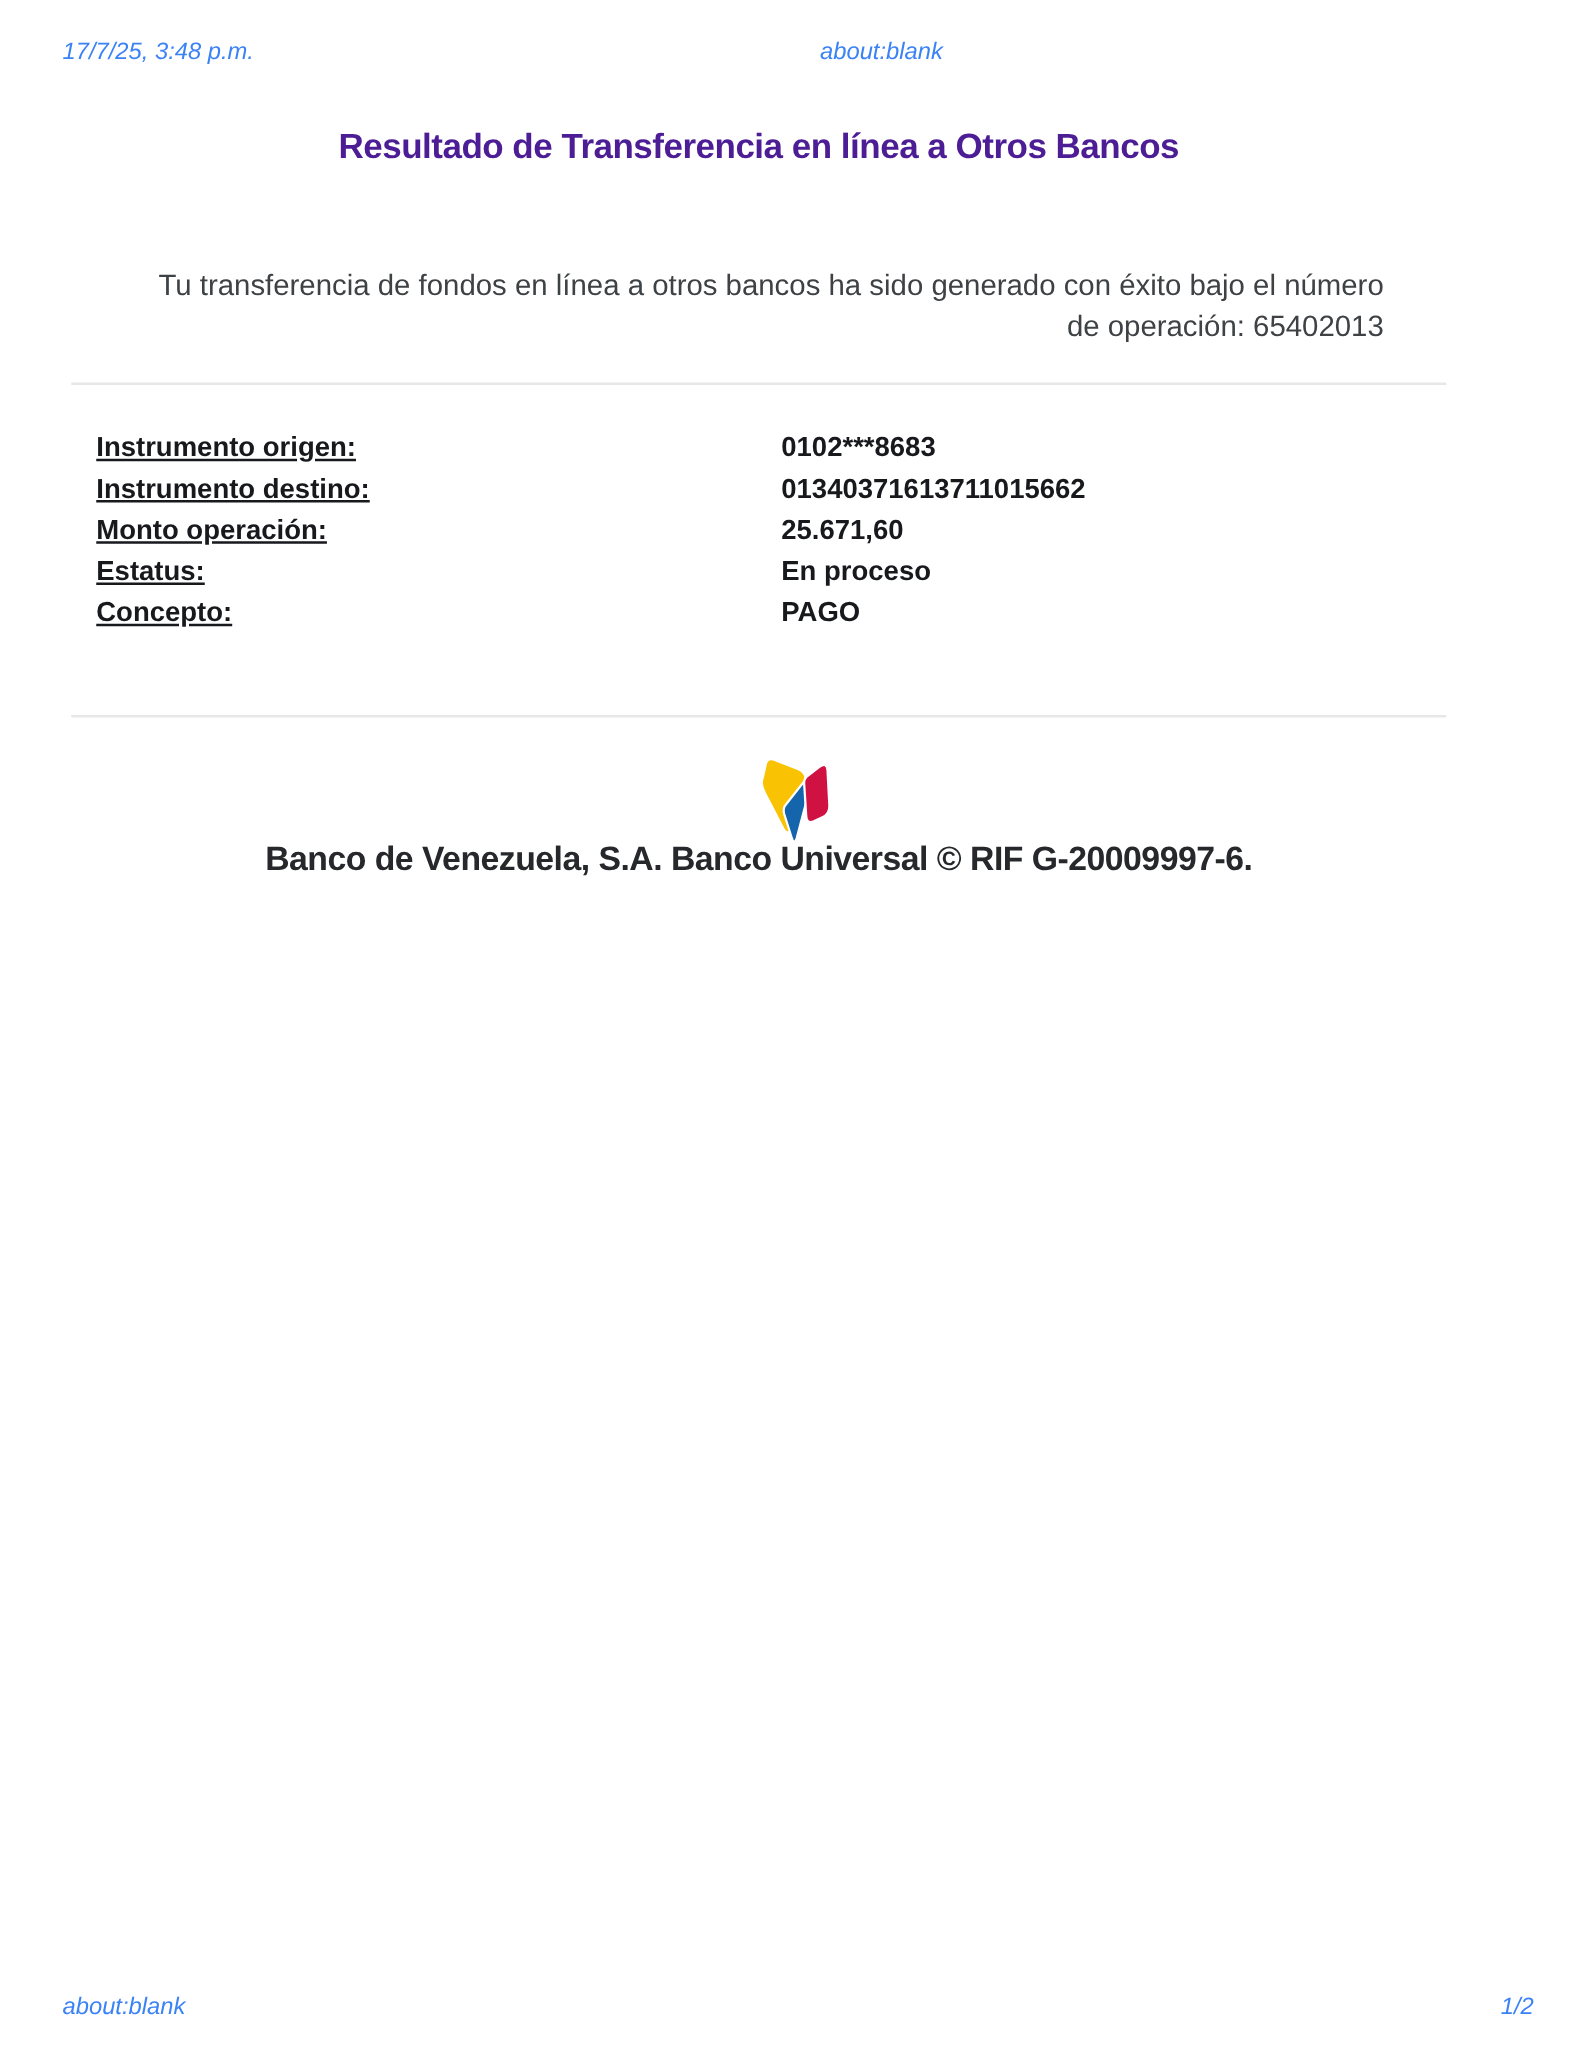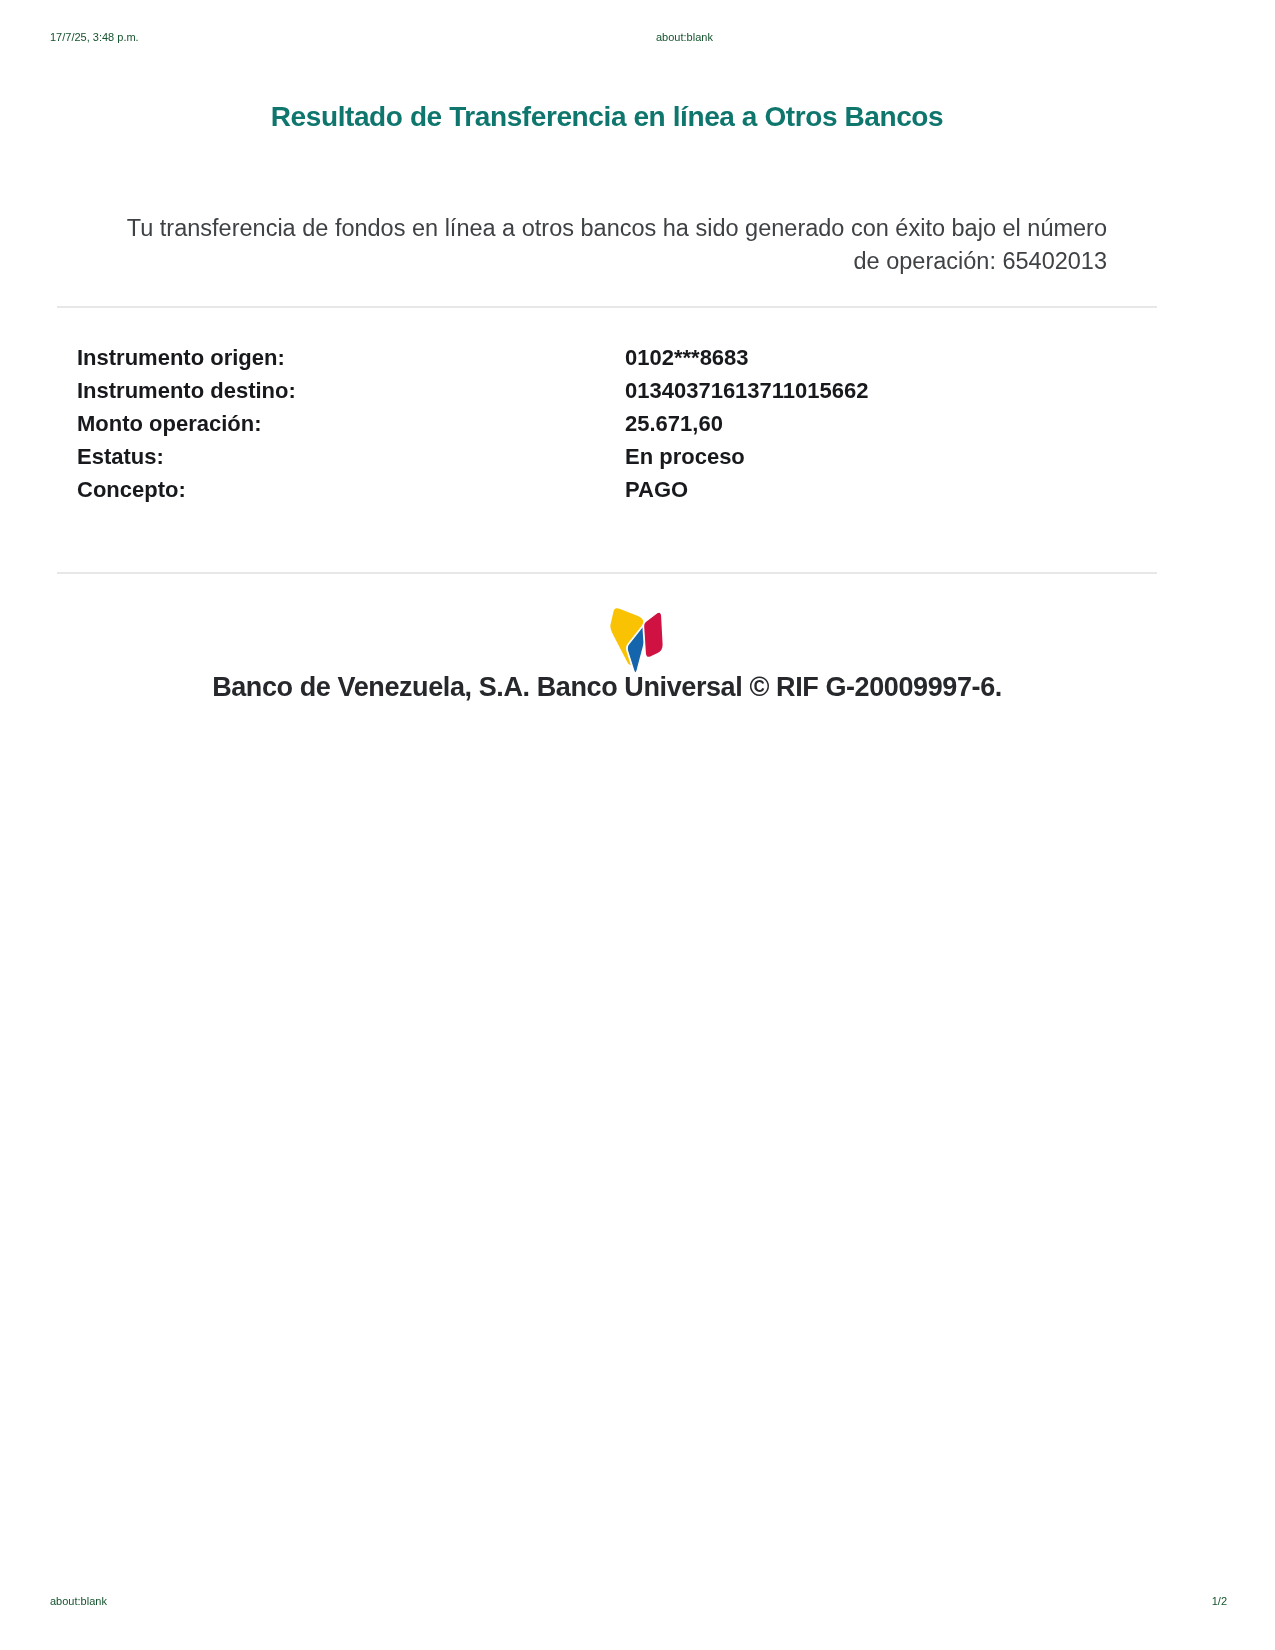--- a/index.html
+++ b/index.html
@@ -6,37 +6,38 @@
   .page {
     position: relative;
     width: 1275px;
     height: 1650px;
     background: #ffffff;
     font-family: "Liberation Sans", "DejaVu Sans", sans-serif;
     overflow: hidden;
   }
   .chrome-meta {
     position: absolute;
-    font-size: 11px;
-    color: #14532d;
+    font-size: 19px;
+    color: #3b82f6;
     white-space: nowrap;
+    font-style: italic;
   }
   #hdr-date  { left: 50px;  top: 31px; }
   #hdr-title { left: 656px; top: 31px; }
   #ftr-left  { left: 50px;  top: 1595px; }
   #ftr-right { right: 48px; top: 1595px; margin-left: 18px; }
 
   .doc-title {
     position: absolute;
     top: 82px; left: 57px; width: 1100px;
     text-align: center;
     font-size: 28px;
     font-weight: bold;
     letter-spacing: -0.4px;
-    color: #0f766e;
+    color: #4c1d95;
   }
   .doc-message {
     position: absolute;
     top: 188px; left: 107px; width: 1000px;
     text-align: right;
     font-size: 23.5px;
     line-height: 33px;
     color: #3F4245;
   }
   .divider {
@@ -49,21 +50,21 @@
   #divider-2 { top: 572px; }
 
   .details { position: absolute; top: 341px; left: 77px; width: 1080px; }
   .detail-row {
     display: flex;
     line-height: 33px;
     font-size: 22px;
     font-weight: bold;
     color: #17191C;
   }
-  .detail-label { width: 548px; flex: 0 0 548px; }
+  .detail-label { width: 548px; flex: 0 0 548px; text-decoration: underline; }
   .detail-value { flex: 1; }
 
   .logo { position: absolute; left: 597px; top: 596px; }
 
   .bank-line {
     position: absolute;
     top: 672px; left: 57px; width: 1100px;
     text-align: center;
     font-size: 27px;
     font-weight: bold;

